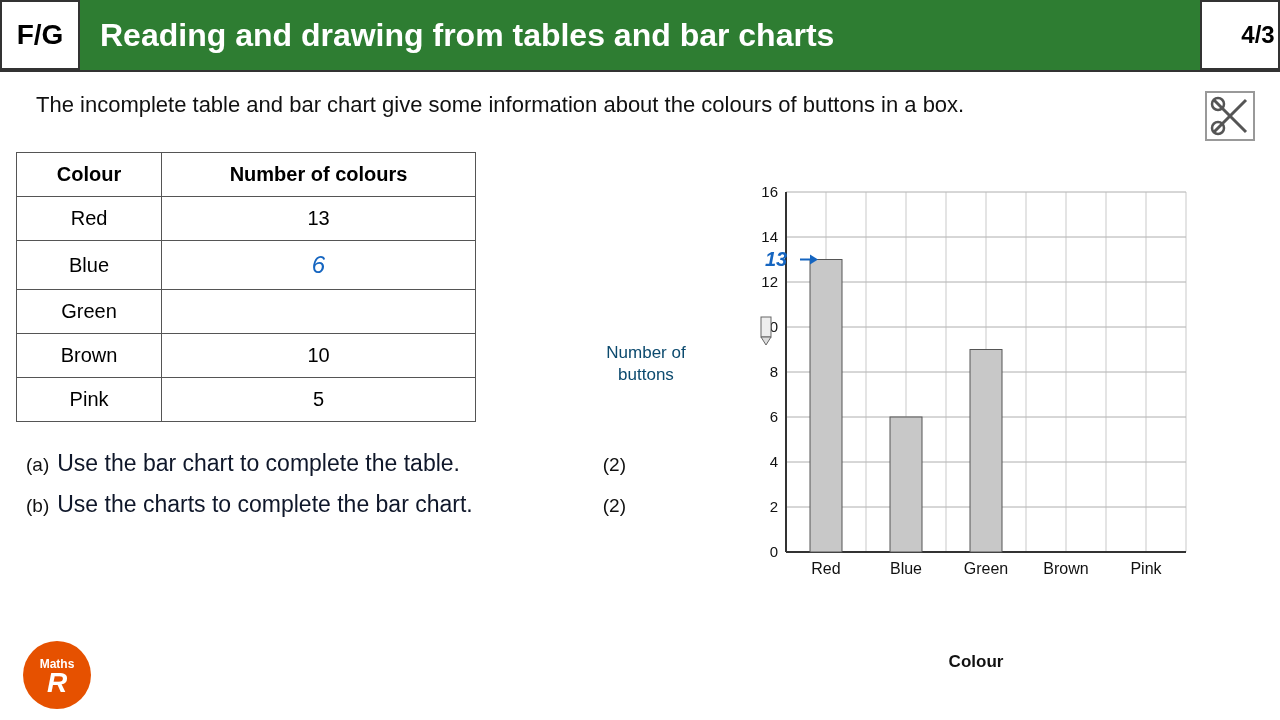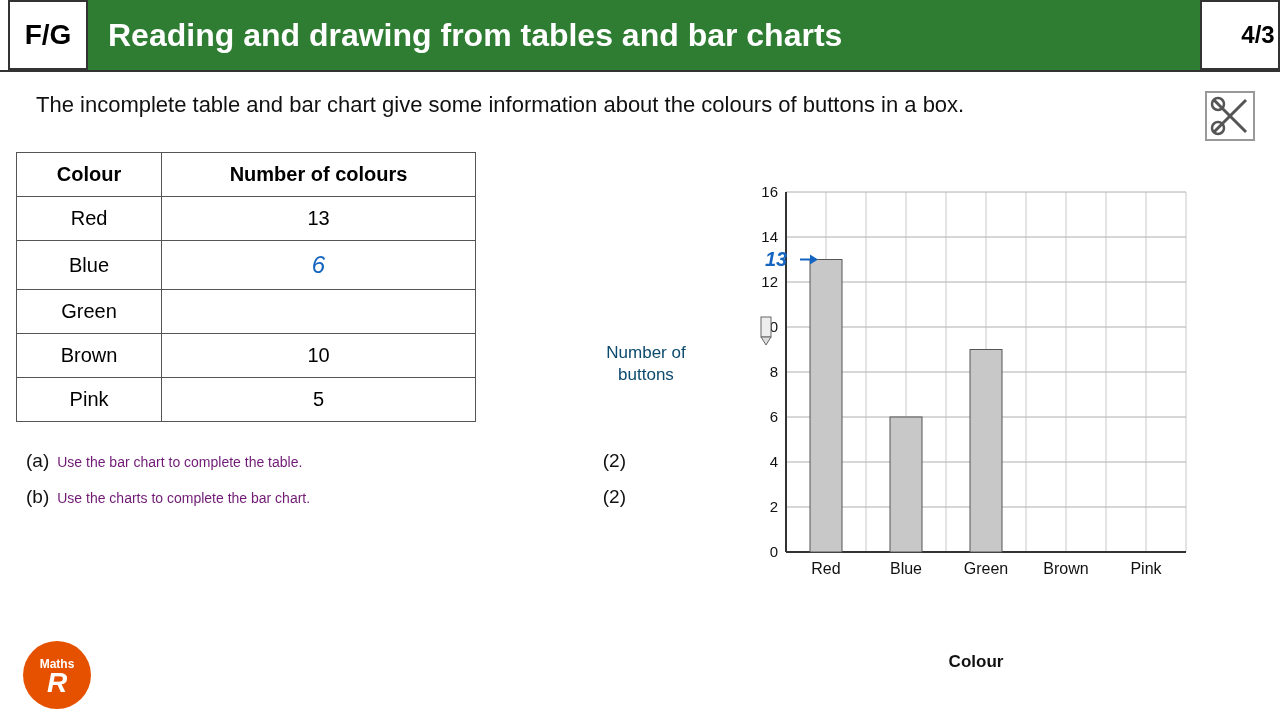--- a/index.html
+++ b/index.html
@@ -22,21 +22,20 @@
     .header-fg {
       background: #fff;
       border: 2px solid #333;
       display: flex;
       align-items: center;
       justify-content: center;
       min-width: 80px;
       font-size: 28px;
       font-weight: bold;
       color: #000;
-      margin-left: 8px;
     }
     .header-title {
       background: #2e7d32;
       flex: 1;
       display: flex;
       align-items: center;
       padding: 0 20px;
       font-size: 32px;
       font-weight: bold;
       color: #fff;
@@ -116,21 +115,21 @@
       padding: 8px 10px;
       font-size: 19px;
     }
     .question-row {
       display: flex;
       align-items: baseline;
       margin-bottom: 14px;
       gap: 8px;
     }
     .question-label { font-size: 19px; color: #111; }
-    .question-text { flex: 1; font-size: 14px; color: #701a75; }
+    .question-text { flex: 1; font-size: 23px; color: #0f172a; }
     .question-marks {
       font-size: 19px;
       color: #111;
       font-weight: normal;
     }
 
     
     .right-side {
       flex: 1;
       padding-left: 10px;

